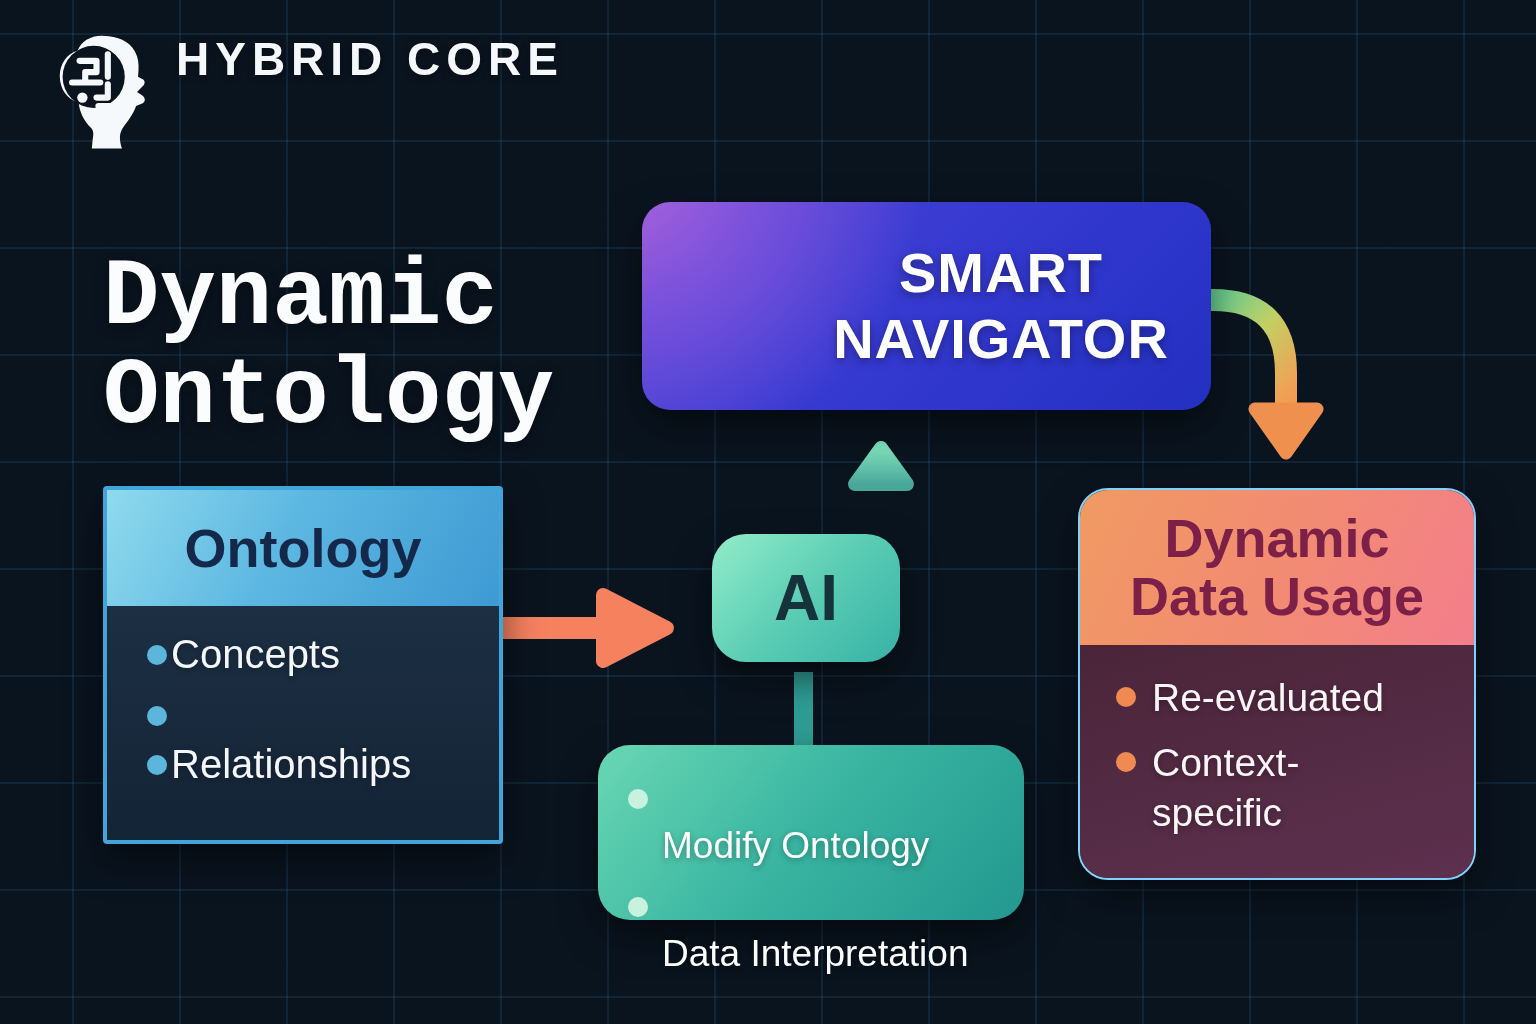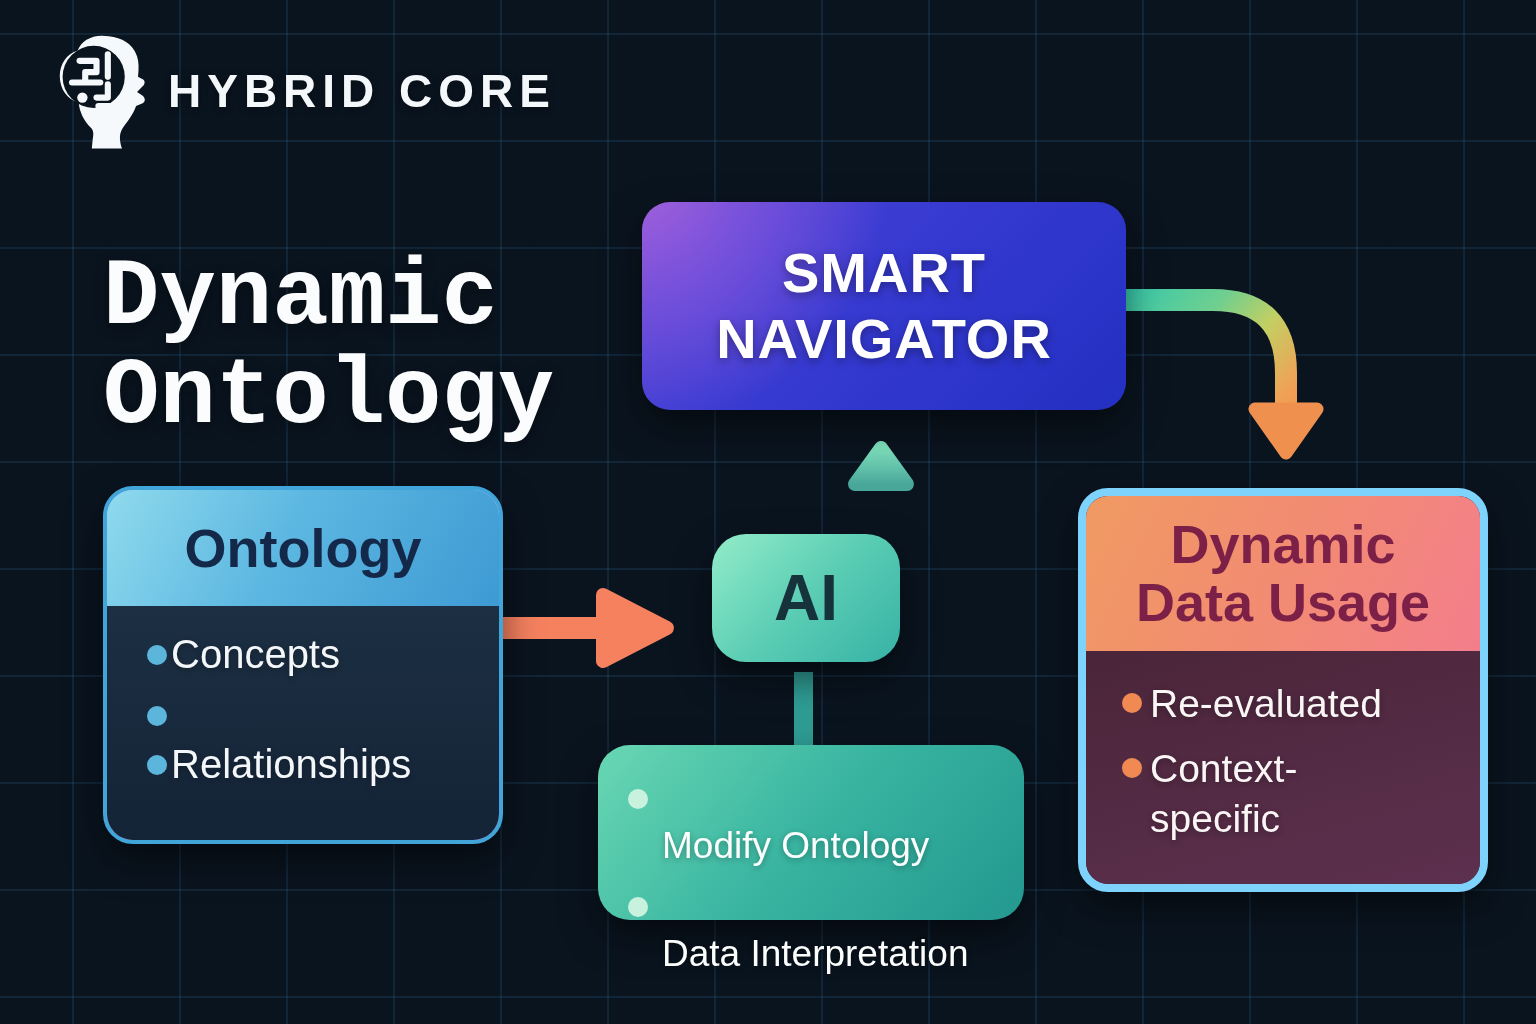--- a/index.html
+++ b/index.html
@@ -11,59 +11,59 @@
   }
   .stage::before{
     content:"";position:absolute;inset:0;z-index:0;
     background-image:
       linear-gradient(to right, rgba(47,107,152,0.20) 2px, transparent 2px),
       linear-gradient(to bottom, rgba(47,107,152,0.20) 2px, transparent 2px);
     background-size:107px 107px;
     background-position:72px 0px, 0px 33px;
   }
   
-  .logo{position:absolute;left:56px;top:32px;display:flex;align-items:center;gap:14px;z-index:2;}
+  .logo{position:absolute;left:56px;top:32px;display:flex;align-items:flex-start;gap:22px;z-index:2;}
   .logo svg{display:block;}
   .brand-text{
     font-size:46px;font-weight:700;letter-spacing:6px;color:#f4f8fb;
     text-shadow:0 2px 8px rgba(0,0,0,.4);
   }
   
   .main-title{
     position:absolute;left:103px;top:186px;width:490px;z-index:2;
     font-size:94px;line-height:1.05;font-weight:700;color:#fbfcfd;
     text-shadow:0 4px 14px rgba(0,0,0,.4);
     font-family:Liberation Mono, monospace;
   }
   
   .node{position:absolute;z-index:2;box-shadow:0 16px 36px rgba(0,0,0,.5);}
   .li{display:flex;align-items:flex-start;}
   .dot{flex:0 0 auto;border-radius:50%;width:20px;height:20px;}
   .li-text{text-shadow:0 2px 6px rgba(0,0,0,.3);}
   
   .ontology-box{
-    left:103px;top:486px;width:392px;height:350px;border-radius:30px;
+    left:103px;top:486px;width:392px;height:350px;border-radius:4px;
     border:4px solid #41a5da;overflow:hidden;background:#c4b5fd;
   }
   .ontology-header{
     height:116px;display:flex;align-items:center;justify-content:center;
     background:linear-gradient(118deg,#8fdaed 0%,#5cb7e1 45%,#3e9ad3 100%);
   }
   .ontology-title{font-size:54px;font-weight:700;color:#14294a;}
   .ontology-body{
     height:226px;background:linear-gradient(180deg,#1c2f43 0%,#142336 100%);
     padding:26px 8px 0 40px;display:flex;flex-direction:column;gap:16px;
   }
   .ontology-body .li{gap:4px;}
   .ontology-body .dot{background:#5cb6dc;margin-top:13px;}
   .ontology-body .li-text{font-size:40px;font-weight:500;color:#f3f7f9;white-space:nowrap;}
   
   .navigator-box{
-    left:642px;top:202px;width:484px;height:208px;border-radius:28px;
-    display:flex;align-items:center;justify-content:center;text-align:center;
+    left:642px;top:202px;width:569px;height:208px;border-radius:28px;
+    display:flex;align-items:center;justify-content:flex-end;text-align:center;
     background:
       radial-gradient(circle at -4% -18%, #b065da 0%, #7a52db 22%, rgba(122,82,219,0) 48%),
       linear-gradient(135deg,#4b44d8 0%,#3338cf 55%,#2330c2 100%);
   }
   .navigator-label{
     font-size:56px;font-weight:800;letter-spacing:1px;line-height:1.17;color:#ffffff;
     width:420px;text-shadow:0 3px 10px rgba(0,0,0,.35);
   }
   
   .ai-box{
@@ -78,32 +78,32 @@
     background:linear-gradient(130deg,#69d7b3 0%,#38b4a1 50%,#23988f 100%);
     padding:32px 0 0 30px;box-sizing:border-box;
     display:flex;flex-direction:column;gap:18px;
   }
   .actions-box .li{gap:14px;}
   .actions-box .dot{background:#c8f2dd;margin-top:12px;}
   .actions-box .li-text{font-size:37px;font-weight:500;color:#fbfefd;white-space:nowrap;margin-top:48px;}
   
   .usage-box{
     left:1078px;top:488px;width:394px;height:388px;border-radius:30px;
-    border:8px solid #7dd3fc;overflow:hidden;background:#512740;
+    border:2px solid #7dd3fc;overflow:hidden;background:#512740;
   }
   .usage-header{
     height:155px;display:flex;align-items:center;justify-content:center;text-align:center;
     background:linear-gradient(115deg,#f09a62 0%,#f28a74 55%,#f37e8c 100%);
   }
   .usage-title{font-size:54px;font-weight:800;line-height:1.06;color:#7c2048;max-width:330px;}
   .usage-body{
     height:225px;background:linear-gradient(165deg,#4a2539 0%,#5e3150 100%);
     padding:28px 8px 0 36px;display:flex;flex-direction:column;gap:14px;
   }
-  .usage-body .li{gap:8px;}
+  .usage-body .li{gap:16px;}
   .usage-body .dot{background:#f08a52;margin-top:14px;}
   .usage-body .li-text{font-size:39px;font-weight:500;line-height:1.3;color:#fbf6f6;max-width:245px;}
   
   .edge{position:absolute;z-index:1;}
   .edge svg{display:block;overflow:visible;}
   .connector-ai-actions{left:794px;top:672px;width:19px;height:78px;background:#2f9d94;}
 </style>
 </head>
 <body>
 

